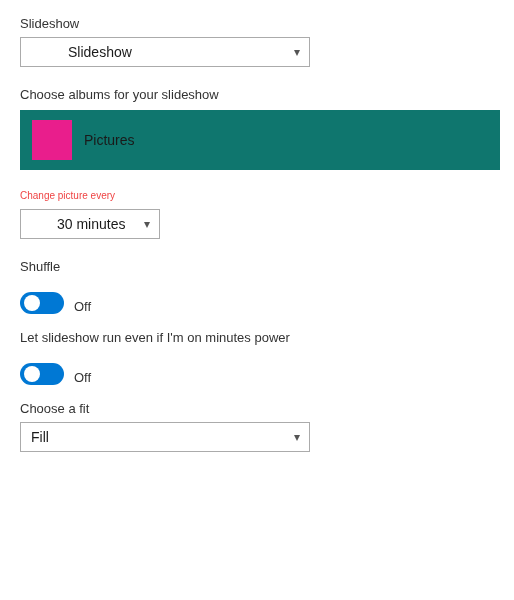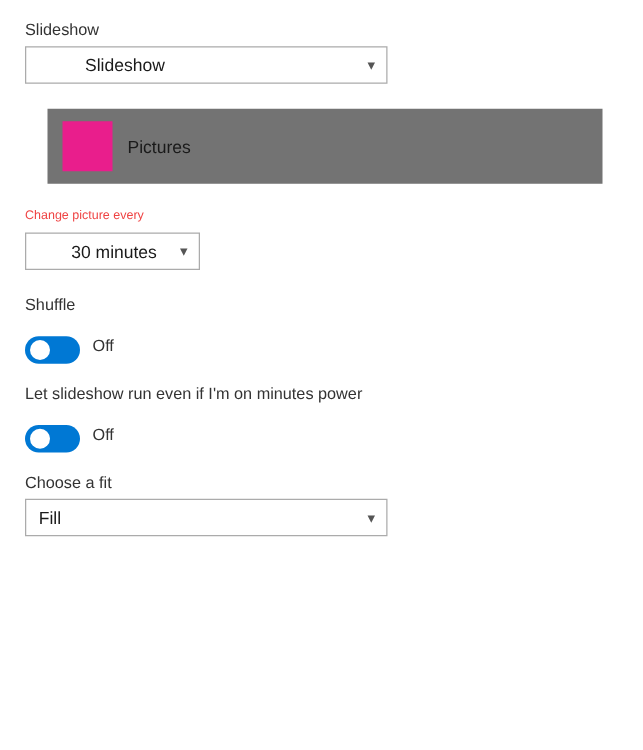--- a/index.html
+++ b/index.html
@@ -60,27 +60,26 @@
       margin-bottom: 20px;
     }
 
     .choose-albums-label {
       font-size: 13px;
       color: #333;
       margin-bottom: 8px;
     }
 
     .album-row {
-      background: #737373;
+      background: #0f766e;
       display: flex;
       align-items: center;
       padding: 10px 12px;
-      width: 444px;
+      width: 480px;
       margin-bottom: 8px;
-      margin-left: 18px;
     }
 
     .album-thumb {
       width: 40px;
       height: 40px;
       background: #e91e8c;
       margin-right: 12px;
       flex-shrink: 0;
     }
 
@@ -116,21 +115,21 @@
     }
 
     .toggle-label-text {
       font-size: 13px;
       color: #333;
       margin-bottom: 6px;
     }
 
     .toggle-row {
       display: flex;
-      align-items: flex-start;
+      align-items: flex-end;
       gap: 10px;
       margin-top: 18px;
     }
 
     .toggle {
       position: relative;
       width: 44px;
       height: 22px;
       flex-shrink: 0;
     }
@@ -171,20 +170,21 @@
     <select class="dropdown">
       <option>Picture</option>
       <option>Solid color</option>
       <option selected="">Slideshow</option>
     </select>
     <span class="dropdown-arrow">▾</span>
   </div>
 </div>
 
 <div class="section">
+  <div class="choose-albums-label">Choose albums for your slideshow</div>
   <div class="album-row">
     <div class="album-thumb" style="background:#e91e8c;"></div>
     <span class="album-name">Pictures</span>
   </div>
 </div>
 
 <div class="section">
   <div class="change-picture-label">Change picture every</div>
   <div class="dropdown-wrapper minutes-dropdown">
     <select class="dropdown">

